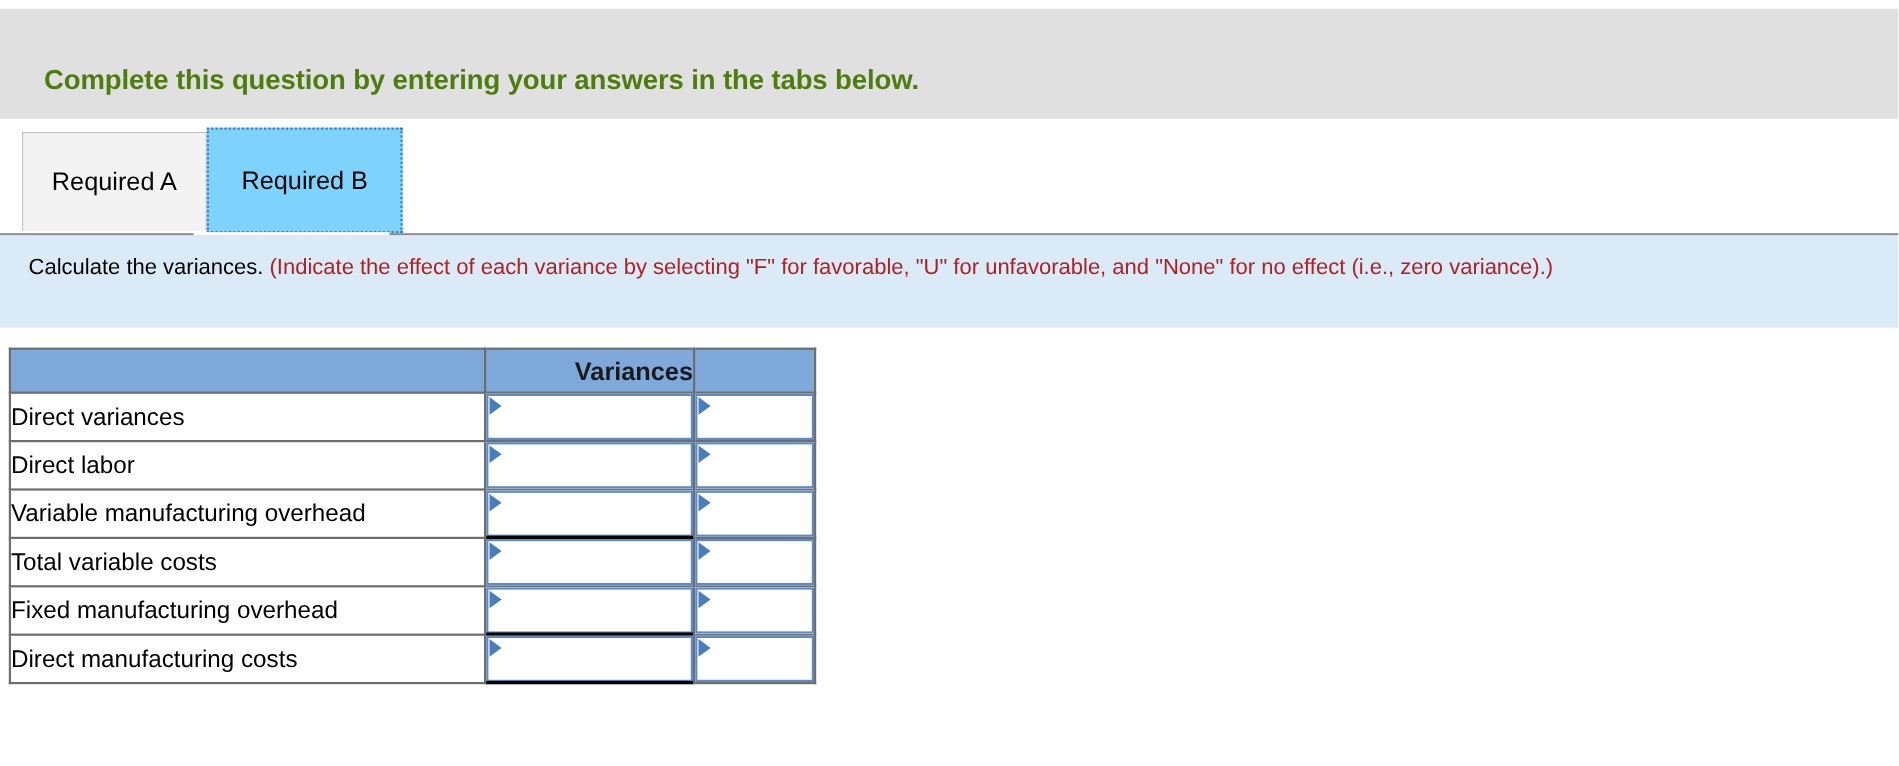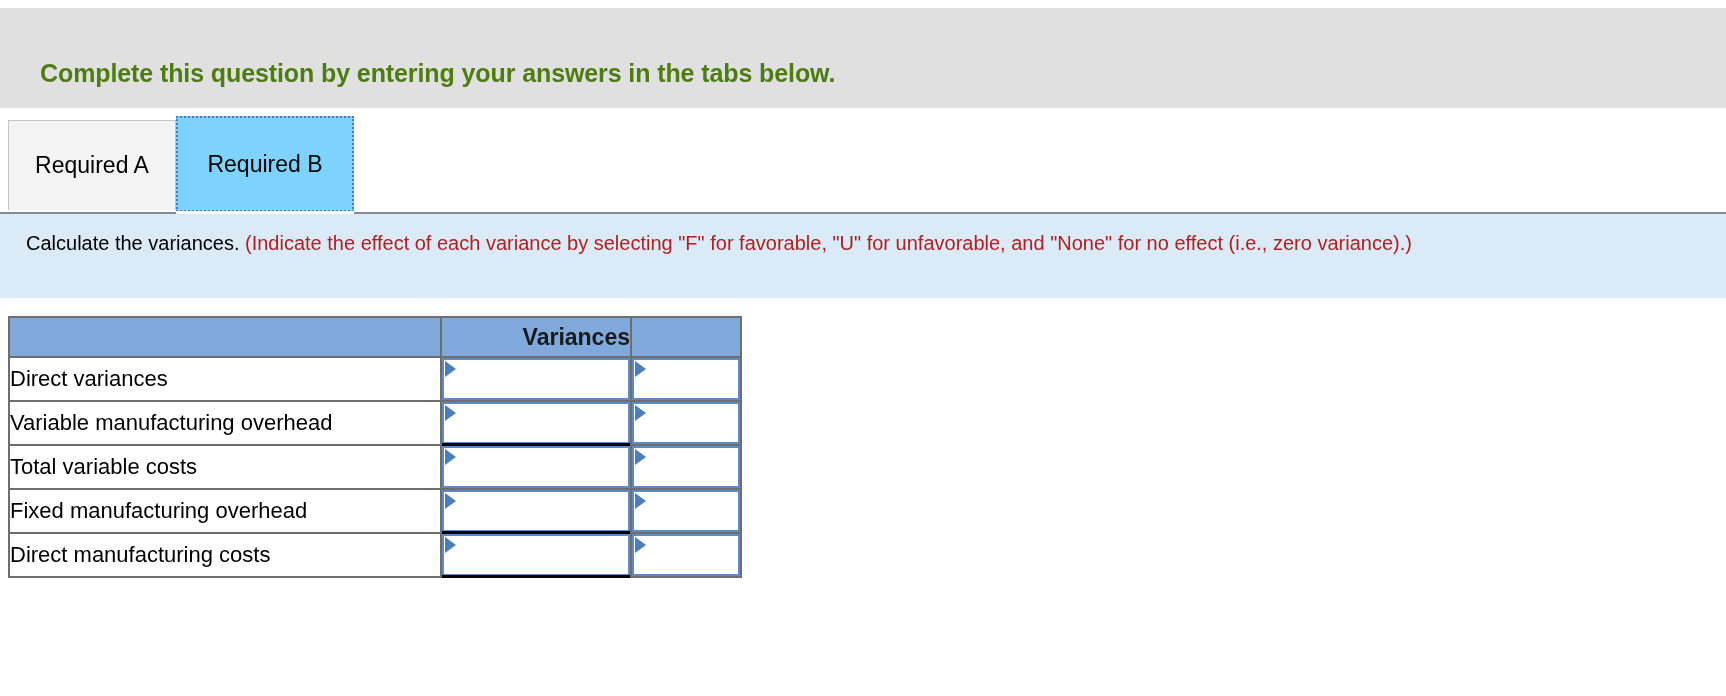--- a/index.html
+++ b/index.html
@@ -33,21 +33,21 @@
     font-size: 25px;
     font-weight: bold;
     color: #4d7c0f;
     letter-spacing: -0.1px;
     white-space: nowrap;
   }
 
   
   .tabstrip {
     position: absolute;
-    left: 0;
+    left: 12px;
     top: 116px;
     width: 1701px;
     height: 97px;
   }
   .tab {
     position: absolute;
     top: 4px;
     height: 90px;
     box-sizing: border-box;
     display: flex;
@@ -252,20 +252,35 @@
             </div>
           </td>
           <td class="cellwrap">
             <div class="inputbox">
               <span class="tri"></span>
               <span class="celltext"></span>
             </div>
           </td>
         </tr>
         <tr>
+          <td class="rowlabel">Direct labor</td>
+          <td class="cellwrap">
+            <div class="inputbox">
+              <span class="tri"></span>
+              <span class="celltext"></span>
+            </div>
+          </td>
+          <td class="cellwrap">
+            <div class="inputbox">
+              <span class="tri"></span>
+              <span class="celltext"></span>
+            </div>
+          </td>
+        </tr>
+        <tr>
           <td class="rowlabel">Variable manufacturing overhead</td>
           <td class="cellwrap">
             <div class="inputbox underline-sub">
               <span class="tri"></span>
               <span class="celltext"></span>
             </div>
           </td>
           <td class="cellwrap">
             <div class="inputbox">
               <span class="tri"></span>

